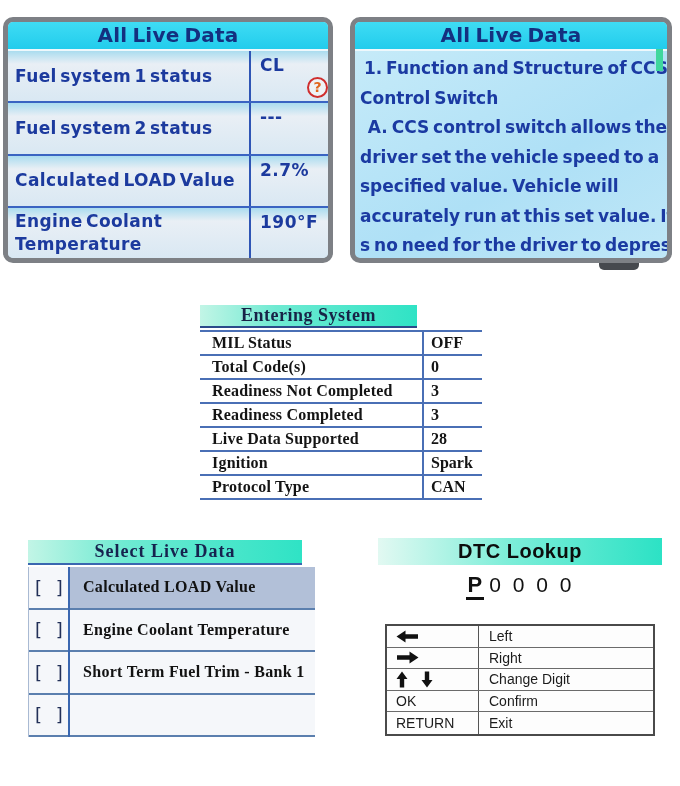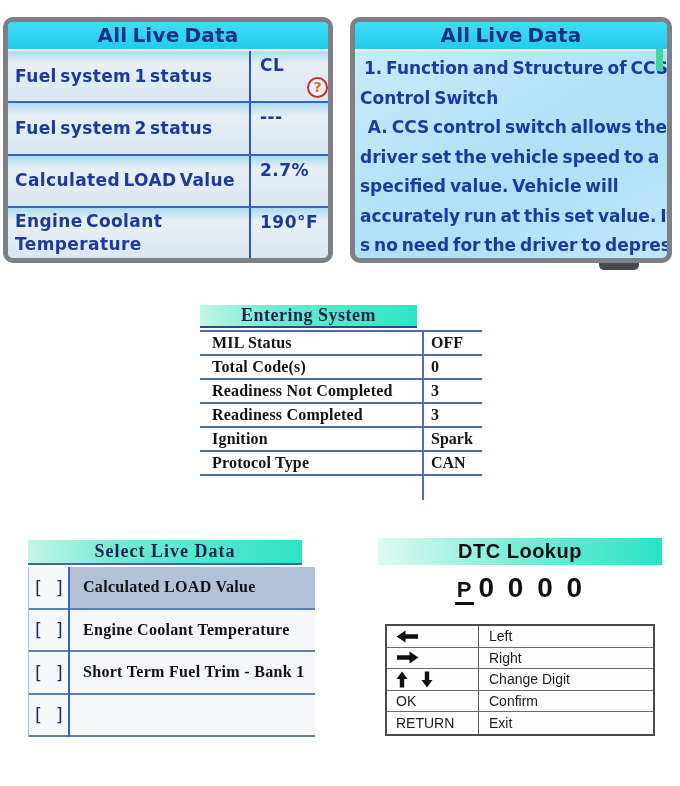--- a/index.html
+++ b/index.html
@@ -71,21 +71,21 @@
   
   #dtc-header{position:absolute;left:378px;top:538px;width:284px;height:27px;line-height:27px;
               text-align:center;
               background:linear-gradient(90deg,#e2f9f2 0%,#7feed9 45%,#2ce2c5 100%);
               font-family:"Liberation Sans",sans-serif;font-weight:bold;font-size:20px;
               color:#0c0c0c;letter-spacing:.5px;}
   #dtc-code{position:absolute;left:378px;top:572px;width:284px;text-align:center;
             font-family:"Liberation Sans",sans-serif;color:#111;}
   #dtc-prefix{font-weight:bold;font-size:22px;border-bottom:3px solid #111;
               padding:0 2px 0 2px;margin-right:5px;}
-  #dtc-digits{font-weight:bold;font-size:28px;letter-spacing:3px;}
+  #dtc-digits{font-weight:normal;font-size:21px;letter-spacing:3px;}
   #dtc-table{position:absolute;left:385px;top:624px;width:270px;height:112px;
              border:2px solid #4a4a4a;box-sizing:border-box;background:#fdfdfd;
              display:grid;grid-template-rows:repeat(5,1fr);}
   .dtc-row{display:flex;border-bottom:1px solid #6b6b6b;box-sizing:border-box;}
   .dtc-row:last-child{border-bottom:none;}
   .dtc-key{width:92px;border-right:1px solid #555;display:flex;align-items:center;
            padding-left:9px;box-sizing:border-box;gap:13px;
            font-family:"Liberation Sans",sans-serif;font-size:14px;color:#1c1c1c;}
   .dtc-action{flex:1;display:flex;align-items:center;padding-left:10px;
               font-family:"Liberation Sans",sans-serif;font-size:14px;color:#1c1c1c;}
@@ -147,20 +147,24 @@
     </div>
     <div class="es-row">
       <div class="es-label">Readiness Not Completed</div>
       <div class="es-value">3</div>
     </div>
     <div class="es-row">
       <div class="es-label">Readiness Completed</div>
       <div class="es-value">3</div>
     </div>
     <div class="es-row">
+      <div class="es-label">Live Data Supported</div>
+      <div class="es-value">28</div>
+    </div>
+    <div class="es-row">
       <div class="es-label">Ignition</div>
       <div class="es-value">Spark</div>
     </div>
     <div class="es-row">
       <div class="es-label">Protocol Type</div>
       <div class="es-value">CAN</div>
     </div>
   </div>
   <div id="es-divider"></div>
 

